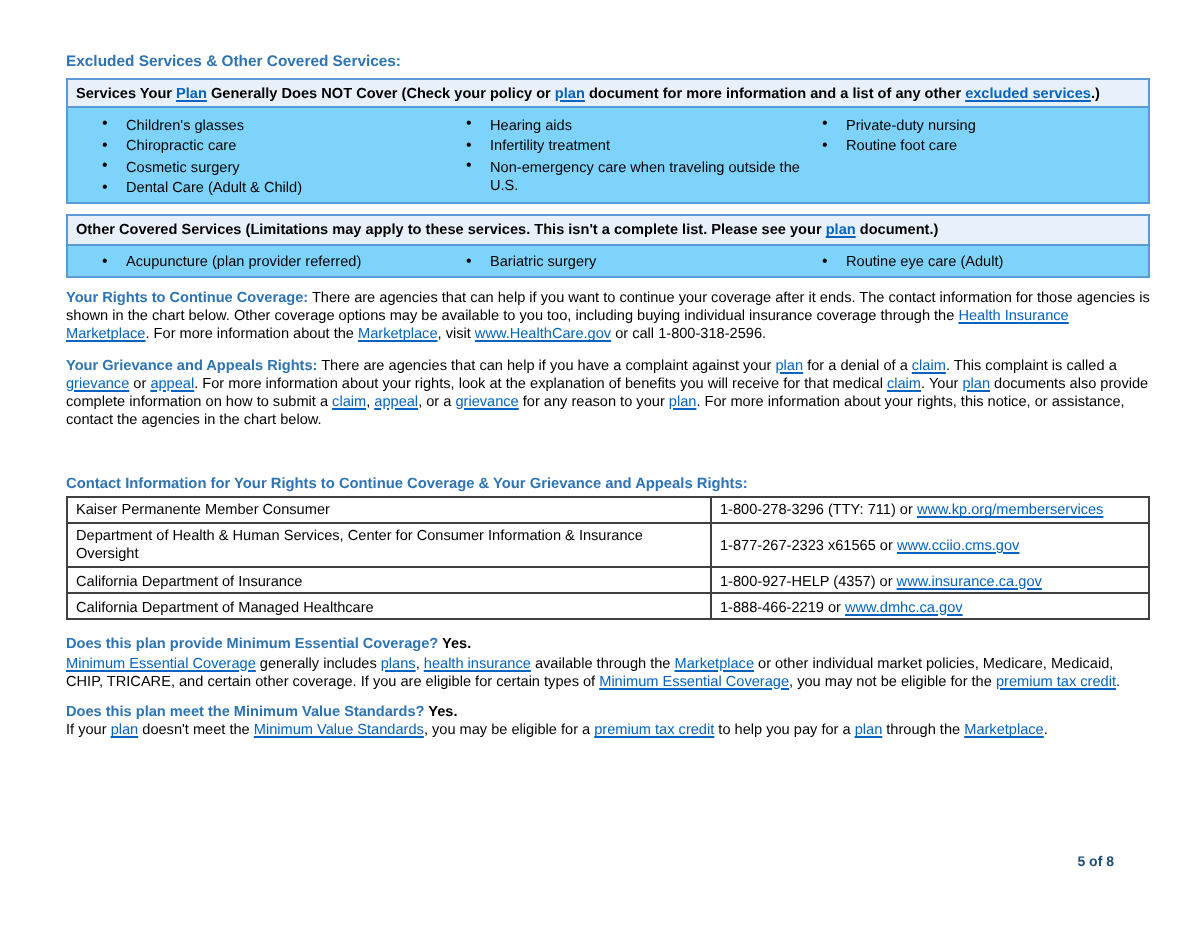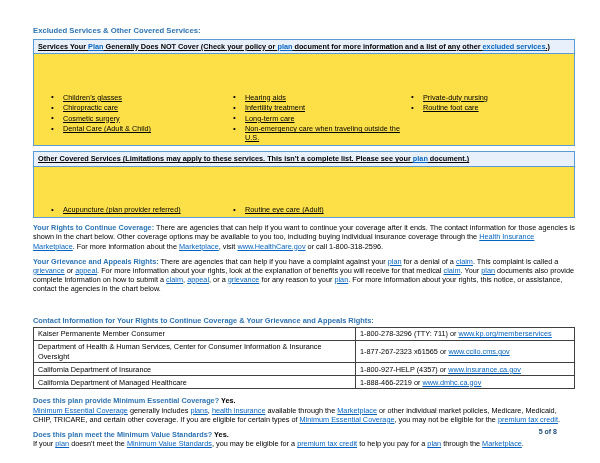--- a/index.html
+++ b/index.html
@@ -6,23 +6,23 @@
   html,body { width:600px; height:463px; background:#fff; }
   body { font-family:"Liberation Sans", sans-serif; color:#000; position:relative; overflow:hidden; }
   .page { position:absolute; inset:0; width:600px; height:346px; background:#ffffff; }
   .content { position:absolute; left:33px; top:26px; width:542px; font-size:7.3px; line-height:1.24; }
 
   .main-heading { color:#2E74B5; font-weight:bold; font-size:7.7px; margin-bottom:3px; }
   .sub-heading  { color:#2E74B5; font-weight:bold; font-size:7.4px; margin-bottom:2px;margin-top:23px; }
 
   .lnk { color:#0563C1; text-decoration:underline; cursor:pointer; }
 
-  .tbl { border:1px solid #5B9BD5; margin-bottom:5px; background:#fde047;text-decoration:underline; }
+  .tbl { border:1px solid #5B9BD5; margin-bottom:5px; background:#7dd3fc; }
   .tbl-head { background:#E8F1FB; border-bottom:1px solid #5B9BD5; padding:2px 4px 2.5px; font-weight:bold; }
-  .tbl-body { display:flex; padding:2px 0 3px;margin-top:35px; }
+  .tbl-body { display:flex; padding:2px 0 3px; }
   .tbl ul { list-style:none; }
   .tbl li { position:relative; padding-left:14px; margin-top:1.5px; }
   .tbl li::before { content:"•"; position:absolute; left:2px; top:-0.5px; font-size:8px; }
   .colA { width:197px; padding-left:15px; }
   .colB { width:178px; }
   .colC { flex:1; }
 
   .para { margin-bottom:6px; }
   .lead { color:#2E74B5; font-weight:bold; }
 
@@ -49,35 +49,37 @@
       <div class="tbl-body">
         <ul class="colA">
           <li>Children's glasses</li>
           <li>Chiropractic care</li>
           <li>Cosmetic surgery</li>
           <li>Dental Care (Adult &amp; Child)</li>
         </ul>
         <ul class="colB">
           <li>Hearing aids</li>
           <li>Infertility treatment</li>
-          <li>Long-term care</li>
           <li>Non-emergency care when traveling outside the U.S.</li>
         </ul>
         <ul class="colC">
           <li>Private-duty nursing</li>
           <li>Routine foot care</li>
         </ul>
       </div>
     </div>
 
     <div class="tbl">
       <div class="tbl-head"><span>Other Covered Services (Limitations may apply to these services. This isn't a complete list. Please see your </span><span class="lnk">plan</span><span> document.)</span></div>
       <div class="tbl-body">
         <ul class="colA">
           <li>Acupuncture (plan provider referred)</li>
+        </ul>
+        <ul class="colB">
+          <li>Bariatric surgery</li>
         </ul>
         <ul class="colC">
           <li>Routine eye care (Adult)</li>
         </ul>
       </div>
     </div>
 
     <p class="para"><span class="lead">Your Rights to Continue Coverage:</span><span><span> There are agencies that can help if you want to continue your coverage after it ends. The contact information for those agencies is shown in the chart below. Other coverage options may be available to you too, including buying individual insurance coverage through the </span><span class="lnk">Health Insurance Marketplace</span><span>. For more information about the </span><span class="lnk">Marketplace</span><span>, visit </span><span class="lnk">www.HealthCare.gov</span><span> or call 1-800-318-2596.</span></span></p>
 
     <p class="para"><span class="lead">Your Grievance and Appeals Rights:</span><span><span> There are agencies that can help if you have a complaint against your </span><span class="lnk">plan</span><span> for a denial of a </span><span class="lnk">claim</span><span>. This complaint is called a </span><span class="lnk">grievance</span><span> or </span><span class="lnk">appeal</span><span>. For more information about your rights, look at the explanation of benefits you will receive for that medical </span><span class="lnk">claim</span><span>. Your </span><span class="lnk">plan</span><span> documents also provide complete information on how to submit a </span><span class="lnk">claim</span><span>, </span><span class="lnk">appeal</span><span>, or a </span><span class="lnk">grievance</span><span> for any reason to your </span><span class="lnk">plan</span><span>. For more information about your rights, this notice, or assistance, contact the agencies in the chart below.</span></span></p>

